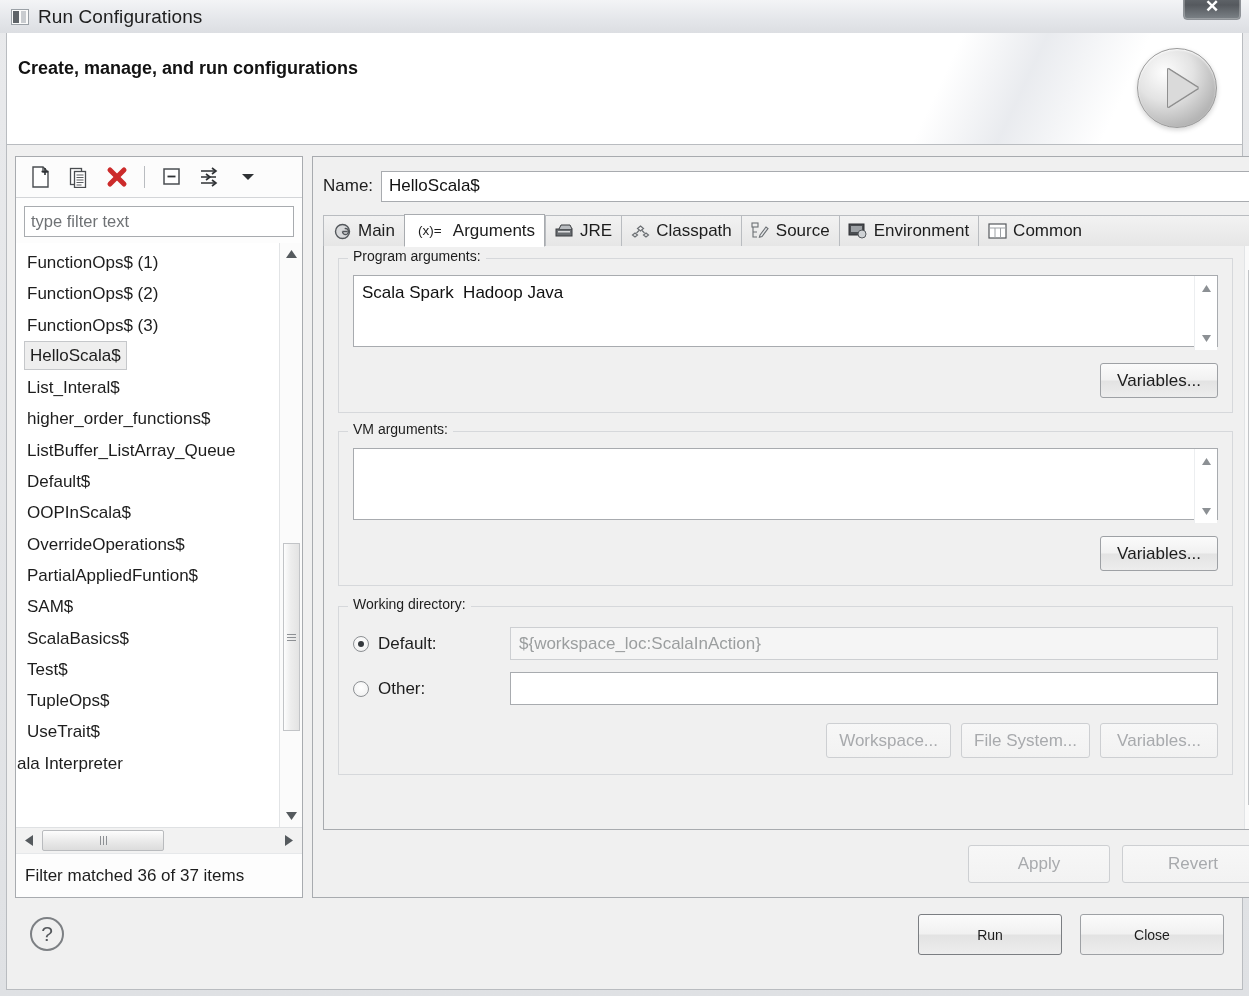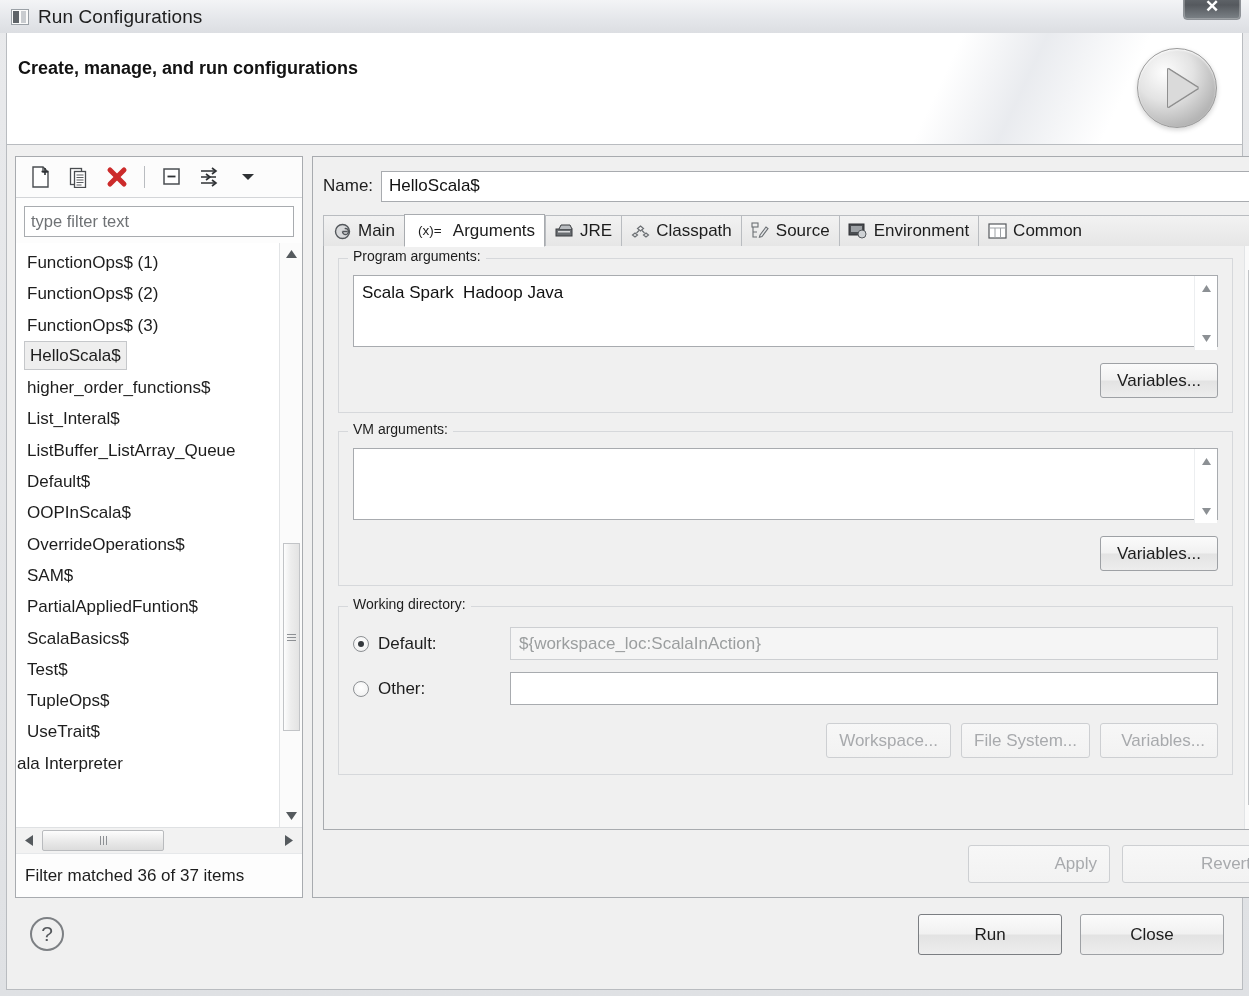--- a/index.html
+++ b/index.html
@@ -289,21 +289,20 @@
     border: 1px solid #9ea1a5; border-radius: 3px;
     background: linear-gradient(to bottom, #fbfbfb 0%, #f1f1f1 48%, #e3e3e3 52%, #ededed 100%);
     font-size: 17px; color: #1d1d1d;
     font-family: "Liberation Sans", sans-serif;
     padding: 0 12px; cursor: default;
   }
   .btn.disabled {
     color: #a8aaad;
     border-color: #cdcfd2;
     background: linear-gradient(to bottom, #f7f7f7 0%, #f2f2f2 100%);
-    text-align: right;
   }
   .btnrow { display: flex; justify-content: flex-end; margin-top: 12px; }
   .btnrow.multi { gap: 10px; }
 
   
   .wd-row { display: flex; align-items: center; margin-top: 4px; }
   .wd-row + .wd-row { margin-top: 12px; }
   .radio {
     width: 16px; height: 16px; border-radius: 50%;
     border: 1px solid #8d9094;
@@ -344,21 +343,21 @@
     width: 34px; height: 34px; border-radius: 50%;
     border: 2px solid #7d8084;
     display: flex; align-items: center; justify-content: center;
     font-size: 21px; color: #55585c; font-weight: normal;
     background: #f0f0f0;
   }
   #footer-buttons {
     position: absolute; right: 20px; top: 15px;
     display: flex; gap: 18px;
   }
-  #footer-buttons .btn { min-width: 144px; height: 41px; font-size: 17px; }
+  #footer-buttons .btn { min-width: 144px; height: 41px; font-size: 14px; }
   #footer-buttons .btn.default { border: 1px solid #7b7e82; }
 
   svg { display: block; }
 </style>
 </head>
 <body>
 
 <div id="window">
 
   <div id="titlebar">
@@ -433,28 +432,28 @@
       </div>
 
       <div id="lp-list-area">
         <div id="lp-list">
           <div class="lp-item">FunctionOps$ (1)</div>
           <div class="lp-item">FunctionOps$ (2)</div>
           <div class="lp-item">FunctionOps$ (3)</div>
           <div style="height:31.3px;">
             <span class="lp-item selected">HelloScala$</span>
           </div>
+          <div class="lp-item">List_Interal$</div>
           <div class="lp-item">higher_order_functions$</div>
-          <div class="lp-item">List_Interal$</div>
           <div class="lp-item">ListBuffer_ListArray_Queue</div>
           <div class="lp-item">Default$</div>
           <div class="lp-item">OOPInScala$</div>
           <div class="lp-item">OverrideOperations$</div>
+          <div class="lp-item">PartialAppliedFuntion$</div>
           <div class="lp-item">SAM$</div>
-          <div class="lp-item">PartialAppliedFuntion$</div>
           <div class="lp-item">ScalaBasics$</div>
           <div class="lp-item">Test$</div>
           <div class="lp-item">TupleOps$</div>
           <div class="lp-item">UseTrait$</div>
           <div class="lp-item clipped">ala Interpreter</div>
         </div>
 
         <div class="vscroll">
           <div class="arrow up">
             <svg width="11" height="8" viewBox="0 0 11 8">

